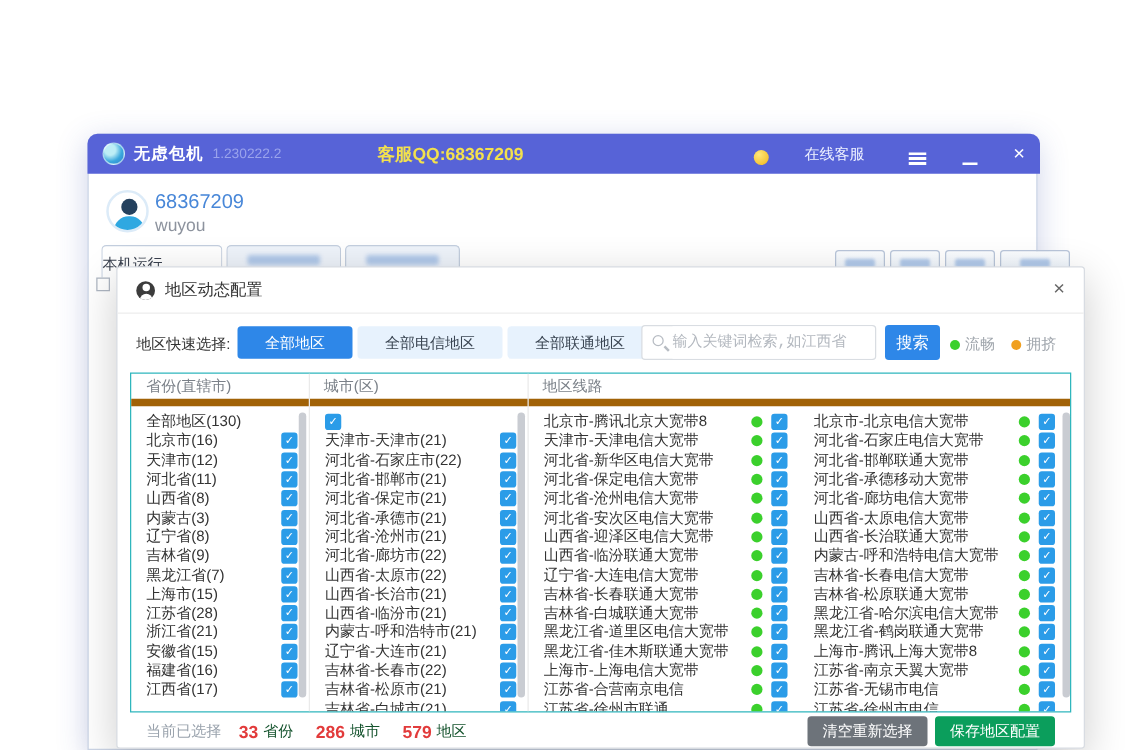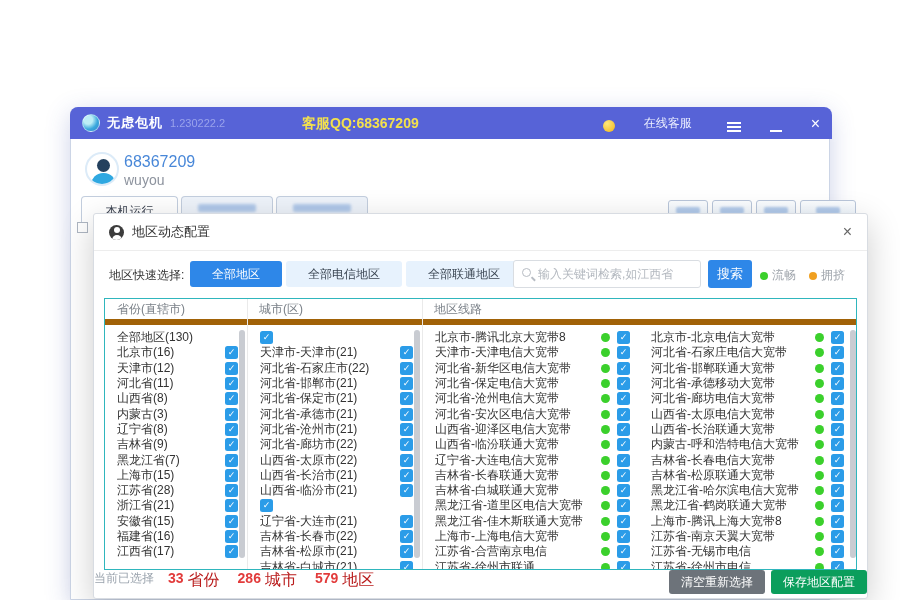--- a/index.html
+++ b/index.html
@@ -37,21 +37,21 @@
     background:#fff;border:2px solid #dcebf8;overflow:hidden}
   .avatar::before{content:"";position:absolute;left:10px;top:5px;width:13px;height:13px;
     border-radius:50%;background:#24415e}
   .avatar::after{content:"";position:absolute;left:4px;top:19px;width:25px;height:14px;
     border-radius:12px 12px 0 0;background:#2fa8e1}
   .user-id{position:absolute;left:53px;top:45px;font-size:16px;color:#4887d8}
   .user-name{position:absolute;left:53px;top:64px;font-size:14px;color:#8d939e}
 
   .tabs{position:absolute;left:10px;top:88px;display:flex;gap:3px}
   .tab{height:28px;border:1px solid #c3cede;border-bottom:none;border-radius:4px 4px 0 0;
-    background:#eef3fa;text-align:center}
+    background:#eef3fa;}
   .tab.active{background:#fff;width:97px;font-size:12px;color:#3b4250;padding-top:6px}
   .tab.ghost{width:92px}
   .blur-text{width:58px;height:8px;margin:7px auto 0;background:#7ea6dd;opacity:.55;
     border-radius:2px;filter:blur(1.5px)}
   .mini-btns{position:absolute;left:597px;top:92px;display:flex;gap:4px}
   .mini-btn{height:22px;border:1px solid #b9c6da;border-radius:3px;
     background:linear-gradient(#fbfdff,#e9f1fa)}
   .mini-btn .blur-text{width:24px;height:7px;margin:6px auto 0;filter:blur(1.2px)}
   .mini-btn.w1{width:40px}.mini-btn.w2{width:56px}
   .ghost-checkbox{position:absolute;left:6px;top:114px;width:11px;height:11px;
@@ -77,21 +77,21 @@
   .qbtn{height:26px;padding:0 22px;font-size:12px;border-radius:3px;background:#e7f2fd;
     color:#3a4552;line-height:26px}
   .qbtn.active{background:var(--accent);color:#fff}
   .search-wrap{position:absolute;left:419px;top:9px;width:188px;height:28px;
     border:1px solid #d9dde2;border-radius:3px;background:#fff}
   .mag-icon{position:absolute;left:8px;top:7px;width:9px;height:9px;border:1.5px solid #b7bcc3;
     border-radius:50%}
   .mag-icon::after{content:"";position:absolute;left:8px;top:9px;width:5px;height:1.5px;
     background:#b7bcc3;transform:rotate(45deg)}
   .search-input{position:absolute;left:24px;top:0;width:160px;height:26px;border:none;
-    outline:none;font-size:12px;color:#333;font-family:Liberation Sans, sans-serif}
+    outline:none;font-size:12px;color:#333;font-family:Liberation Mono, monospace}
   .search-input::placeholder{color:#b3b8bf}
   .search-btn{position:absolute;left:614px;top:9px;width:44px;height:28px;background:var(--accent);
     color:#fff;font-size:13px;text-align:center;line-height:28px;border-radius:3px}
   .legend{position:absolute;left:666px;top:16px;display:flex;gap:13px}
   .legend-item{display:flex;align-items:center;gap:4px;font-size:12px;color:#a0a6ad}
   .ldot{width:8px;height:8px;border-radius:50%}
   .ldot.smooth{background:var(--green)}
   .ldot.crowded{background:var(--orange)}
 
   .table{position:absolute;left:10px;top:84px;width:753px;height:272px;
@@ -111,24 +111,24 @@
   .row-label{flex:1;font-size:12px;color:#333;white-space:nowrap;overflow:hidden}
   .cb{width:13px;height:13px;border-radius:2.5px;background:var(--check-blue);flex:none;
     position:relative}
   .cb::after{content:"✓";position:absolute;left:0;top:0;width:13px;height:13px;color:#fff;
     font-size:9px;line-height:13px;text-align:center;font-weight:bold}
   .dot{width:9px;height:9px;border-radius:50%;background:var(--green);flex:none;margin-right:7px}
   .thumb{position:absolute;width:6px;border-radius:3px;background:#c9ccd2;top:31px;height:228px}
   .thumb.t1{left:134px}.thumb.t2{left:309px}.thumb.t3{left:745px}
 
   .dlg-footer{position:absolute;left:0;right:0;top:356px;height:30px;display:flex;
-    align-items:flex-start;padding:0 0}
+    align-items:center;padding:0 23px}
   .stat-prefix{font-size:12px;color:#9aa3ad;margin-right:10px}
   .stat-val{font-size:14px;font-weight:bold;color:var(--red);margin:0 4px}
-  .stat-unit{font-size:16px;color:#b91c1c;margin-right:14px}
+  .stat-unit{font-size:12px;color:#14532d;margin-right:14px}
   .foot-btns{margin-left:auto;display:flex;gap:6px}
   .fbtn{height:24px;padding:0 12px;line-height:24px;font-size:12px;color:#fff;border-radius:3px}
   .fbtn.view{background:#4e7ce8}
   .fbtn.clear{background:var(--clear-gray)}
   .fbtn.save{background:var(--save-green)}
 </style>
 </head>
 <body>
 
 <div class="main-window">
@@ -342,20 +342,21 @@
     <span class="row-label">山西省-长治市(21)</span>
     <span class="cb"></span>
   </div>
 
   <div class="row">
     <span class="row-label">山西省-临汾市(21)</span>
     <span class="cb"></span>
   </div>
 
   <div class="row">
+    <span class="row-label">内蒙古-呼和浩特市(21)</span>
     <span class="cb"></span>
   </div>
 
   <div class="row">
     <span class="row-label">辽宁省-大连市(21)</span>
     <span class="cb"></span>
   </div>
 
   <div class="row">
     <span class="row-label">吉林省-长春市(22)</span>

